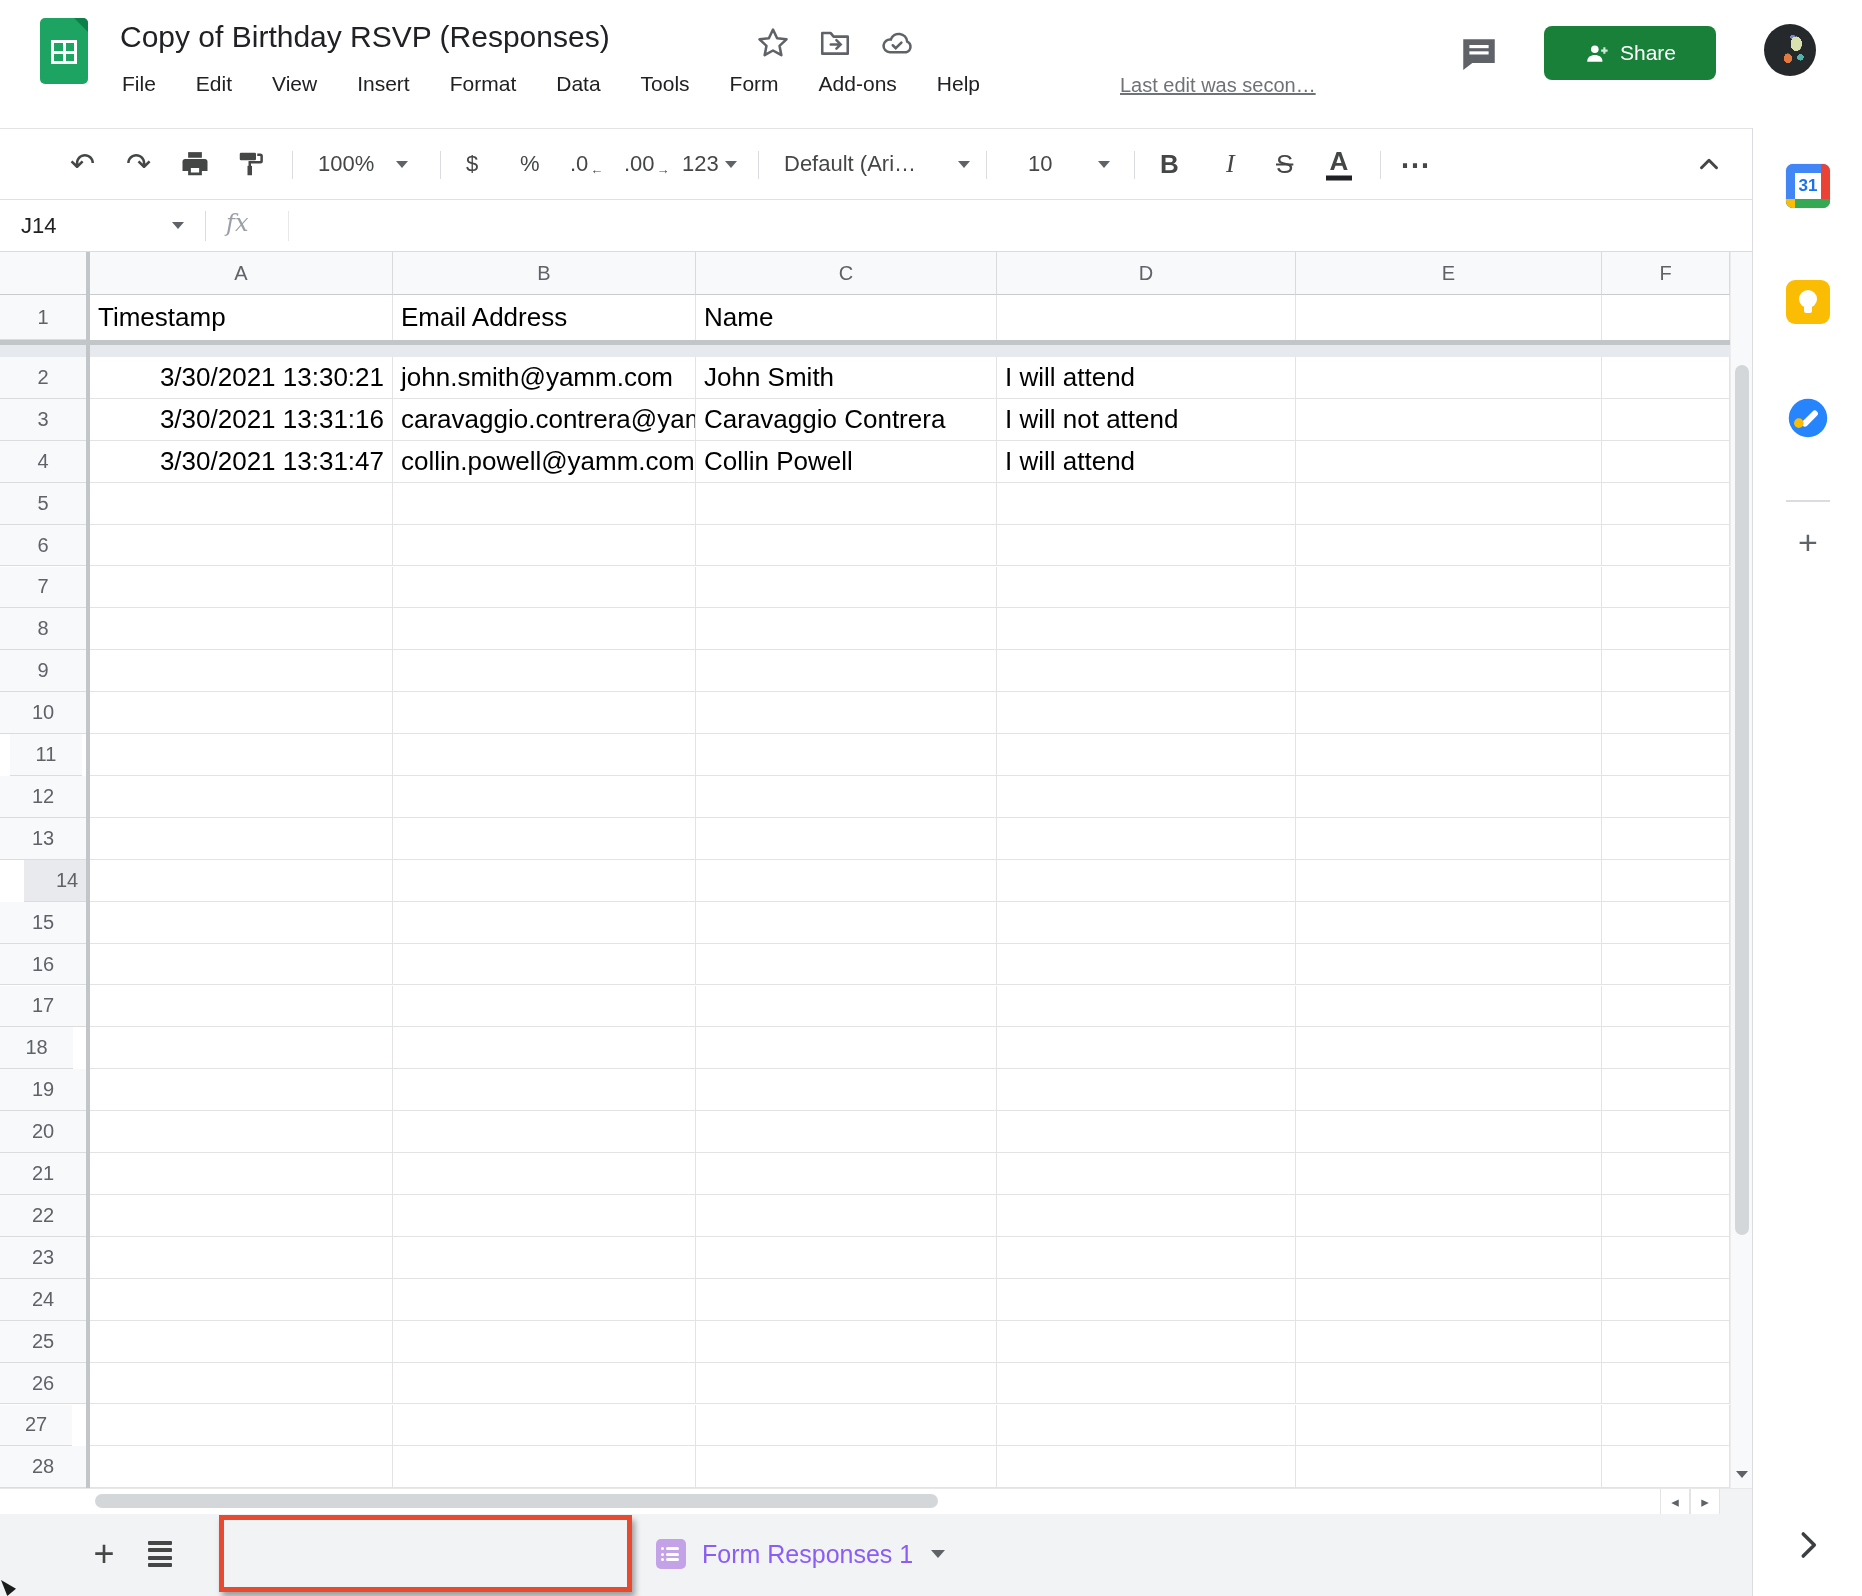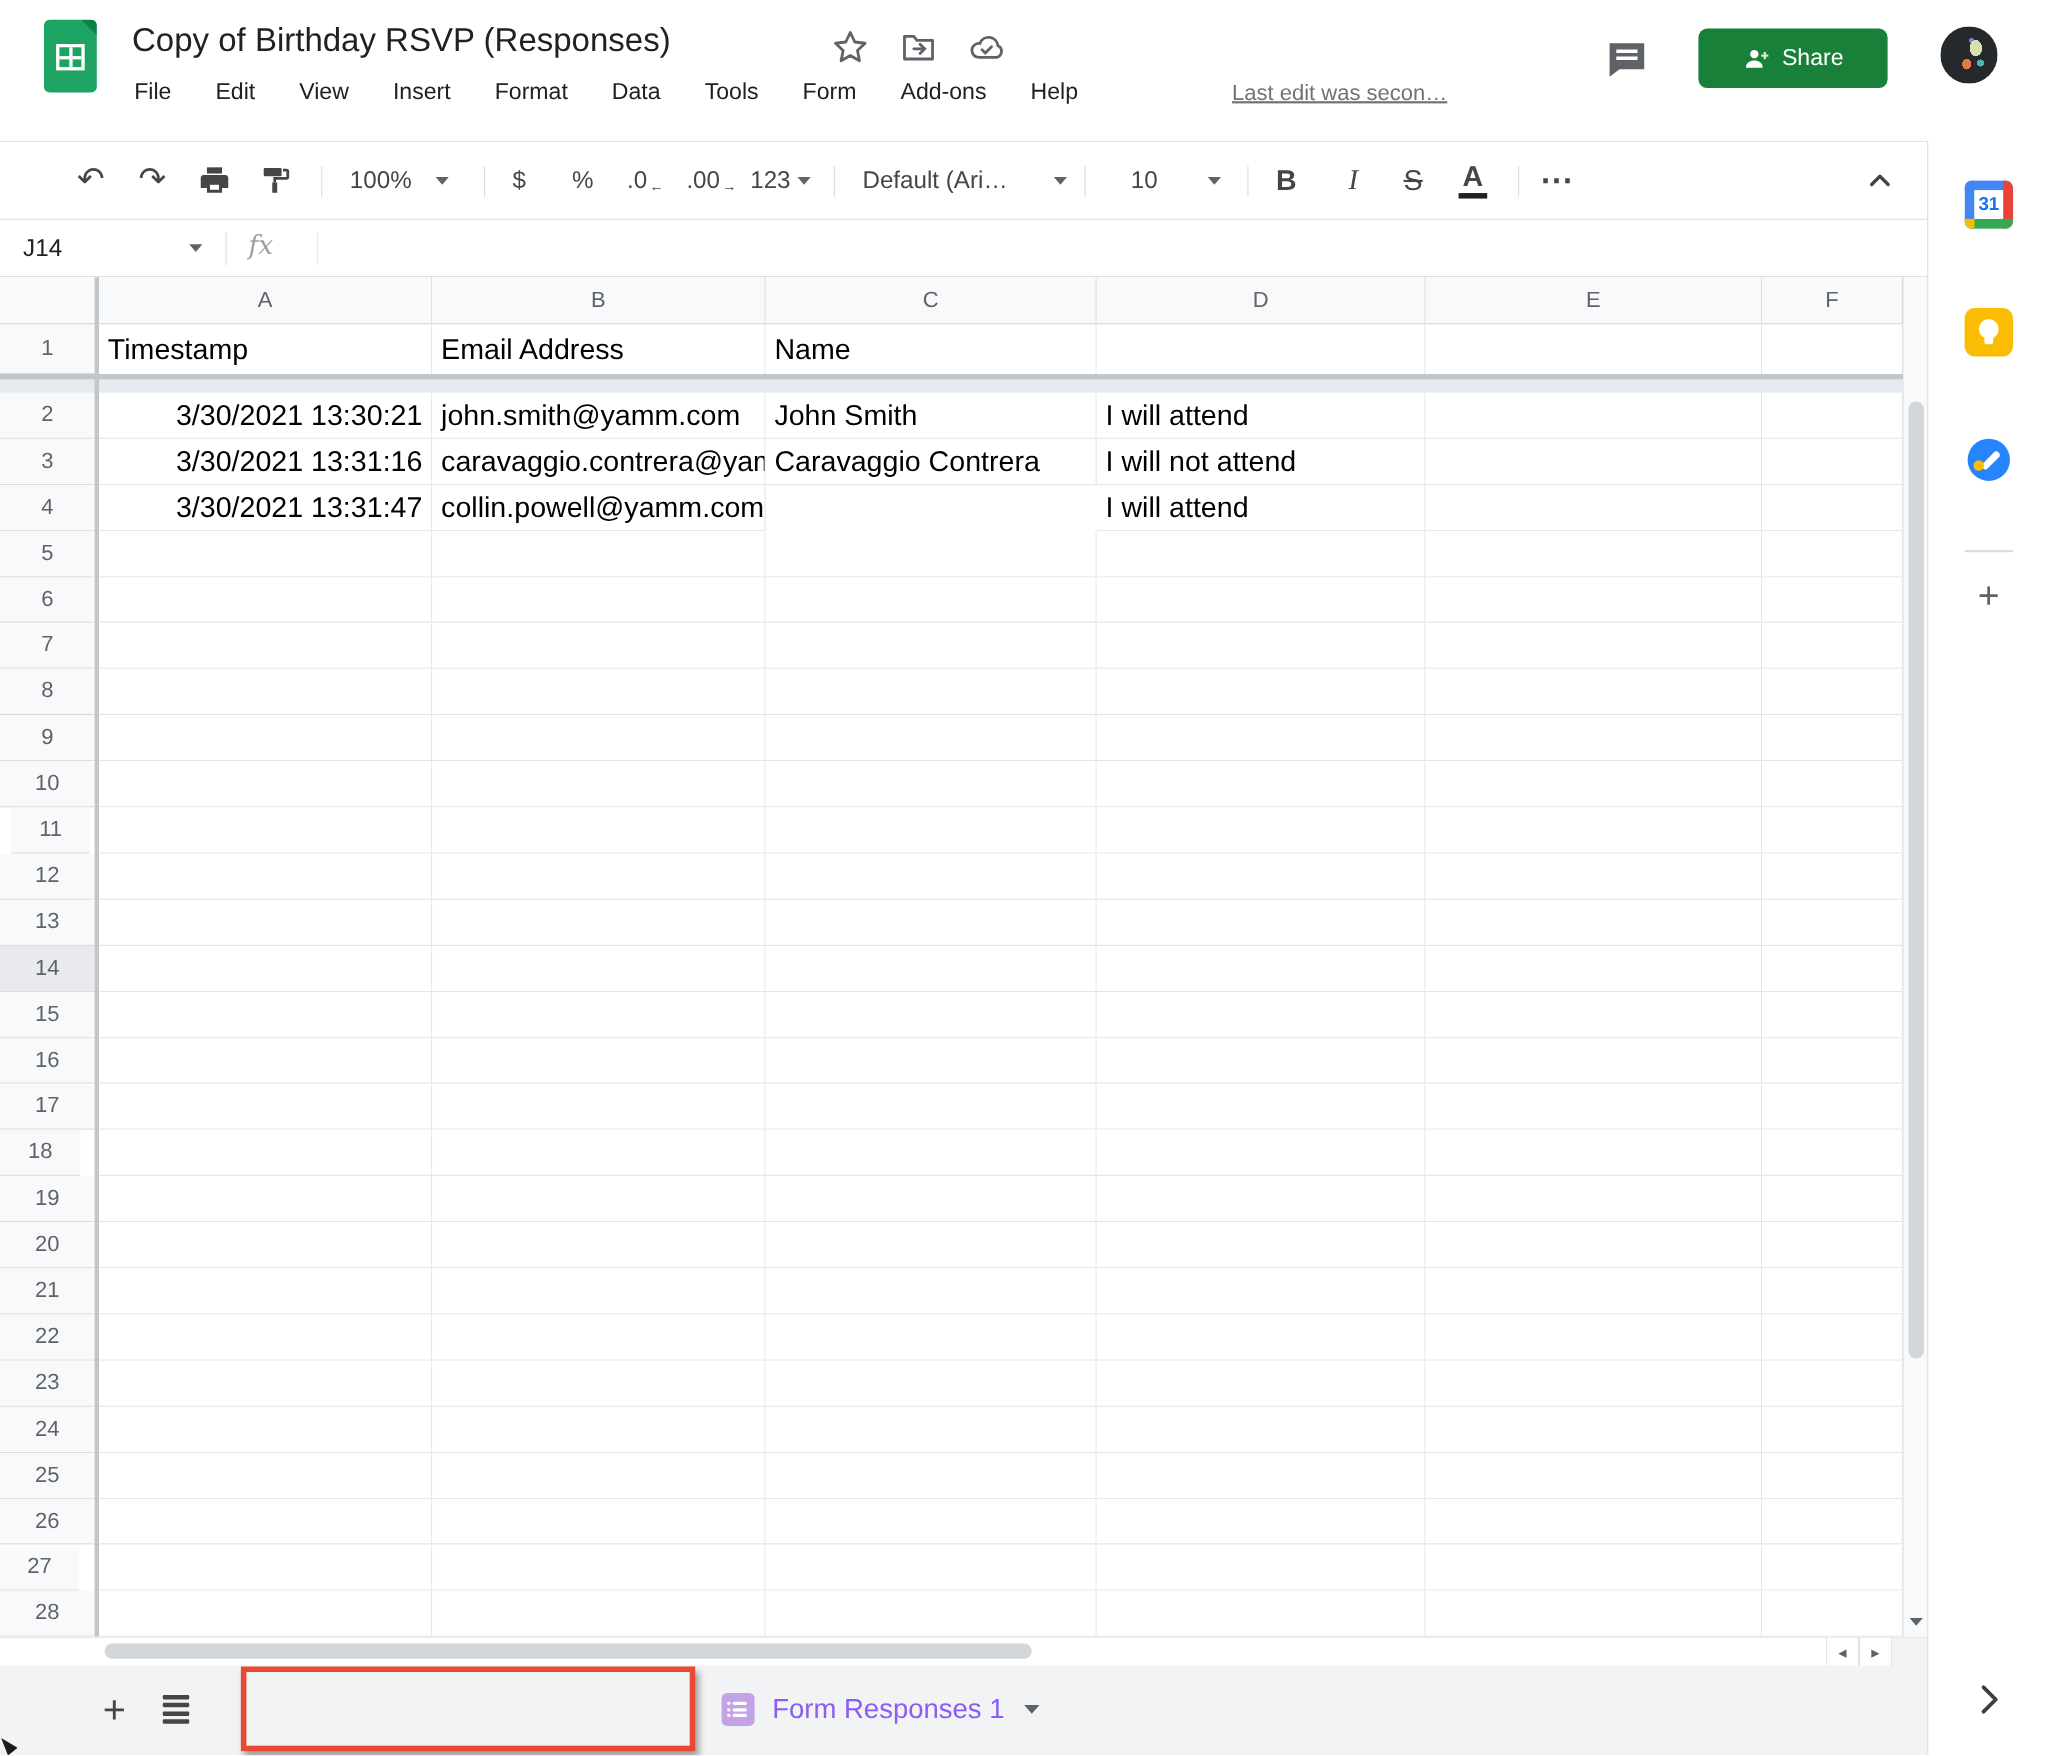--- a/index.html
+++ b/index.html
@@ -53,21 +53,21 @@
   #name-box-value { position:absolute; left:21px; font-size:22px; color:#202124; }
   #name-box .caret { position:absolute; left:172px; }
   .fb-sep { position:absolute; top:11px; width:1px; height:30px; background:#dadce0; }
   #fx-label { position:absolute; left:226px; top:9px; font-size:24px; font-style:italic; font-family:"DejaVu Serif", serif; color:#9aa0a6; }
   #formula-input { position:absolute; left:300px; top:8px; width:1400px; height:36px; border:none; outline:none; font-size:22px; background:transparent; }
 
   
   #sheet-grid { position:absolute; left:0; top:252px; width:1752px; height:1236px; background:#fff; overflow:hidden; }
   .col-head, .corner-cell { position:absolute; background:#f8f9fa; border-right:1px solid #d9dbdd; border-bottom:1px solid #c9ccce; display:flex; align-items:center; justify-content:center; font-size:20px; color:#5f6368; }
   .gutter-cell { position:absolute; background:#f8f9fa; border-bottom:1px solid #dadcde; display:flex; align-items:center; justify-content:center; font-size:20px; color:#5f6368; }
-  .gutter-cell.sel { background:#e8eaed; }
+  .gutter-cell.sel { background:#e8eaed;margin-left:24px; }
   .body-cell { position:absolute; border-right:1px solid #e2e3e3; border-bottom:1px solid #e2e3e3; font-size:26px; color:#000; line-height:40px; padding:0 8px; white-space:nowrap; overflow:hidden; background:#fff; }
   .body-cell.ar { text-align:right; }
   .body-cell.frozen { border-bottom:none; }
   #gutter-bar { position:absolute; left:86px; top:0; width:4px; height:1236px; background:#c3c6c9; z-index:3; }
   #frozen-divider { position:absolute; left:0; top:88px; width:1730px; height:5px; background:#c3c6c9; z-index:4; }
   #frozen-shadow { position:absolute; left:0; top:93px; width:1730px; height:12px; background:#e6eaef; z-index:2; }
 
   
   #v-scrollbar { position:absolute; left:1730px; top:252px; width:22px; height:1236px; background:#f8f9fa; border-left:1px solid #ececec; }
   #v-thumb { position:absolute; left:4px; top:113px; width:14px; height:870px; background:#d4d7da; border-radius:7px; }
@@ -275,20 +275,21 @@
       <div class="gutter-cell" style="left: 0px; top: 146.9px; width: 86px; height: 41.9px;">3</div>
       <div class="body-cell ar" style="left: 90px; top: 146.9px; width: 303px; height: 41.9px; line-height: 41.9px;">3/30/2021 13:31:16</div>
       <div class="body-cell" style="left: 393px; top: 146.9px; width: 303px; height: 41.9px; line-height: 41.9px;">caravaggio.contrera@yamm.com</div>
       <div class="body-cell" style="left: 997px; top: 146.9px; width: 299px; height: 41.9px; line-height: 41.9px;">I will not attend</div>
       <div class="body-cell" style="left: 696px; top: 146.9px; width: 301px; height: 41.9px; line-height: 41.9px;">Caravaggio Contrera</div>
       <div class="body-cell" style="left: 1296px; top: 146.9px; width: 306px; height: 41.9px; line-height: 41.9px;"></div>
       <div class="body-cell" style="left: 1602px; top: 146.9px; width: 128px; height: 41.9px; line-height: 41.9px;"></div>
       <div class="gutter-cell" style="left: 0px; top: 188.8px; width: 86px; height: 41.9px;">4</div>
       <div class="body-cell ar" style="left: 90px; top: 188.8px; width: 303px; height: 41.9px; line-height: 41.9px;">3/30/2021 13:31:47</div>
       <div class="body-cell" style="left: 393px; top: 188.8px; width: 303px; height: 41.9px; line-height: 41.9px;">collin.powell@yamm.com</div>
+      <div class="body-cell" style="left: 696px; top: 188.8px; width: 301px; height: 41.9px; line-height: 41.9px;">Collin Powell</div>
       <div class="body-cell" style="left: 997px; top: 188.8px; width: 299px; height: 41.9px; line-height: 41.9px;">I will attend</div>
       <div class="body-cell" style="left: 1296px; top: 188.8px; width: 306px; height: 41.9px; line-height: 41.9px;"></div>
       <div class="body-cell" style="left: 1602px; top: 188.8px; width: 128px; height: 41.9px; line-height: 41.9px;"></div>
       <div class="gutter-cell" style="left: 0px; top: 230.7px; width: 86px; height: 41.9px;">5</div>
       <div class="body-cell ar" style="left: 90px; top: 230.7px; width: 303px; height: 41.9px; line-height: 41.9px;"></div>
       <div class="body-cell" style="left: 393px; top: 230.7px; width: 303px; height: 41.9px; line-height: 41.9px;"></div>
       <div class="body-cell" style="left: 696px; top: 230.7px; width: 301px; height: 41.9px; line-height: 41.9px;"></div>
       <div class="body-cell" style="left: 997px; top: 230.7px; width: 299px; height: 41.9px; line-height: 41.9px;"></div>
       <div class="body-cell" style="left: 1296px; top: 230.7px; width: 306px; height: 41.9px; line-height: 41.9px;"></div>
       <div class="body-cell" style="left: 1602px; top: 230.7px; width: 128px; height: 41.9px; line-height: 41.9px;"></div>

